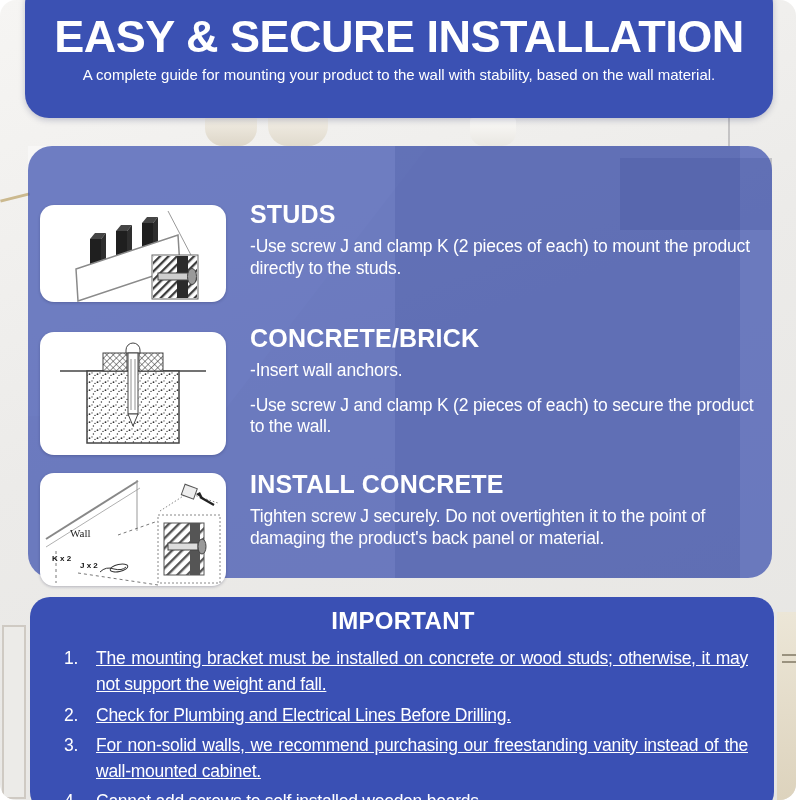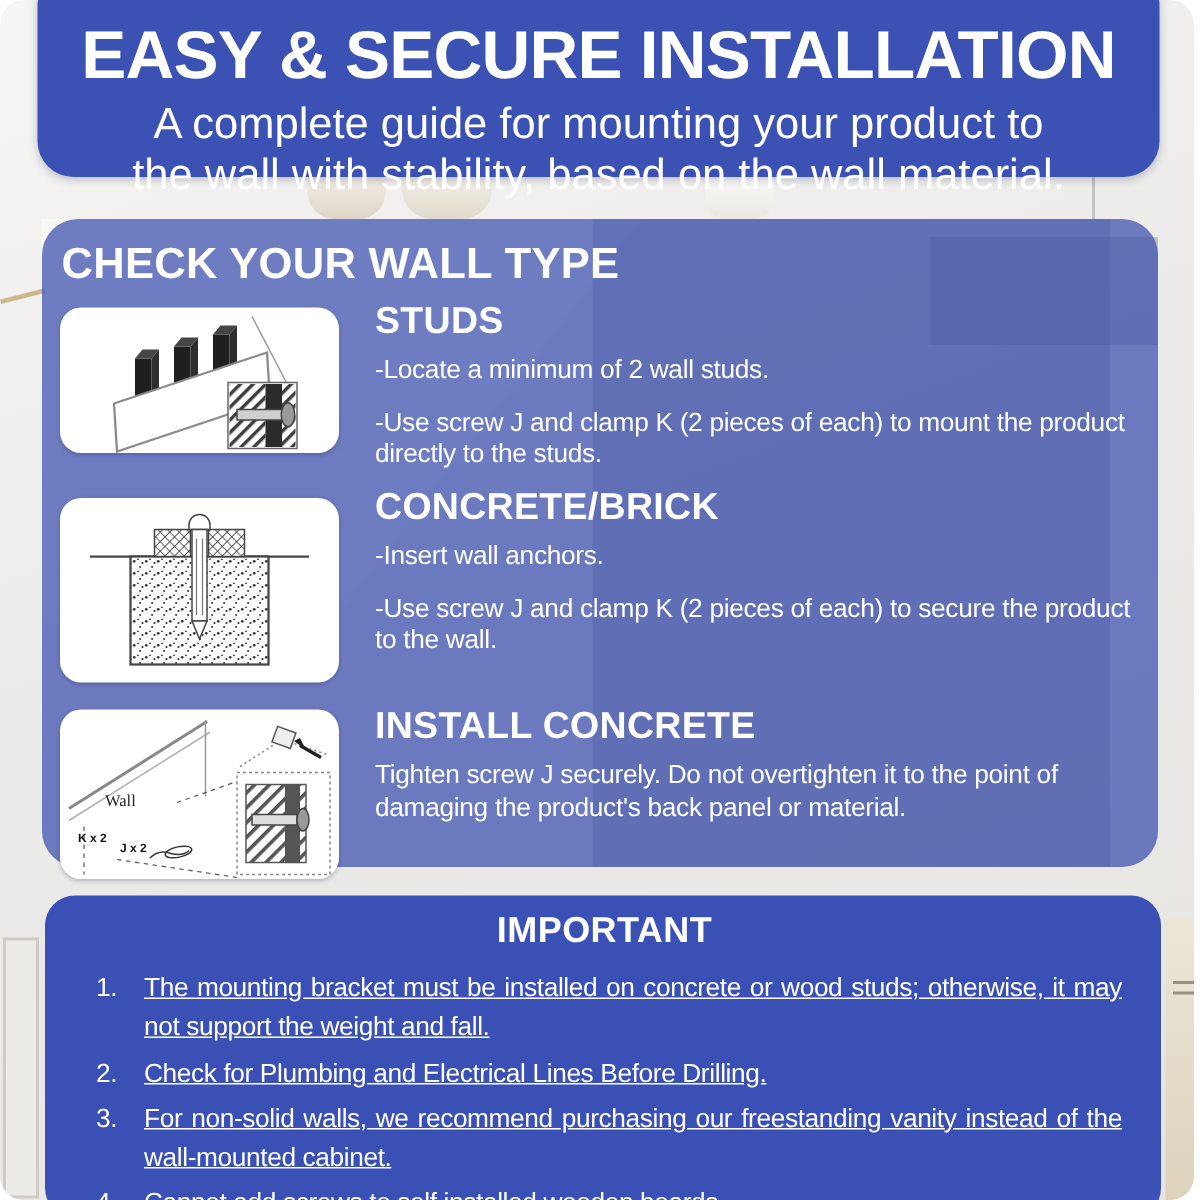--- a/index.html
+++ b/index.html
@@ -26,21 +26,21 @@
   .bg-candle i+i{margin-top:5px;}
   .bg-gapline{left:728px;top:116px;width:2px;height:30px;background:rgba(120,120,125,0.35);}
   
   .banner{
     position:absolute;left:25px;top:-20px;width:748px;height:138px;
     background:var(--primary-blue,#3b51b3);border-radius:24px;
     color:var(--text,#fff);text-align:center;box-sizing:border-box;padding-top:34px;
     box-shadow:0 2px 6px rgba(30,40,90,0.25);
   }
   .banner h1{margin:0;font-size:45px;font-weight:800;letter-spacing:-.5px;line-height:1;}
-  .banner p{margin:7px auto 0;max-width:672px;font-size:29px;line-height:1.18;text-wrap:balance;}
+  .banner p{margin:7px auto 0;max-width:672px;font-size:15px;line-height:1.18;text-wrap:balance;}
   
   .panel{
     position:absolute;left:28px;top:146px;width:744px;height:432px;
     background:var(--panel-overlay,rgba(62,82,176,0.74));border-radius:24px;
     color:var(--text,#fff);
   }
   .panel h2{position:absolute;left:13px;top:14px;margin:0;font-size:29px;font-weight:800;letter-spacing:.2px;}
   .imgbox{position:absolute;left:12px;background:#fff;border-radius:14px;box-shadow:0 1px 3px rgba(20,25,60,.25);}
   .imgbox svg{display:block;width:100%;height:100%;}
   .box1{top:59px;width:186px;height:97px;}
@@ -84,21 +84,20 @@
       <i></i>
       <i></i>
     </div>
 
   <div class="banner">
     <h1>EASY &amp; SECURE INSTALLATION</h1>
     <p>A complete guide for mounting your product to the wall with stability, based on the wall material.</p>
   </div>
 
   <div class="panel">
-    <h2>CHECK YOUR WALL TYPE</h2>
 
     <div class="imgbox box1">
       <svg viewBox="0 0 186 97">
         <defs>
           <pattern id="hatch1" width="6" height="6" patternUnits="userSpaceOnUse" patternTransform="rotate(45)">
             <rect width="6" height="6" fill="#fff"></rect>
               <line x1="1" y1="0" x2="1" y2="6" stroke="#3d3d3d" stroke-width="2.6"></line>
           </pattern>
         </defs>
         <g>
@@ -188,21 +187,20 @@
           <polyline points="120,38 148,20 178,30" fill="none" stroke="#888" stroke-dasharray="1.5,2"></polyline>
           <rect x="143" y="13" width="13" height="11" fill="#eee" stroke="#555" transform="rotate(20 149 18)"></rect>
           <line x1="174" y1="32" x2="160" y2="24" stroke="#222" stroke-width="2.2"></line>
           <polygon points="156,21 164,27 160,19" fill="#222"></polygon>
         </g>
       </svg>
     </div>
 
     <div class="sec-text t1">
       <h3>STUDS</h3>
-      <p>-Locate a minimum of 2 wall studs.</p>
       <p>-Use screw J and clamp K (2 pieces of each) to mount the product directly to the studs.</p>
     </div>
 
     <div class="sec-text t2">
       <h3>CONCRETE/BRICK</h3>
       <p>-Insert wall anchors.</p>
       <p>-Use screw J and clamp K (2 pieces of each) to secure the product to the wall.</p>
     </div>
 
     <div class="sec-text t3">

